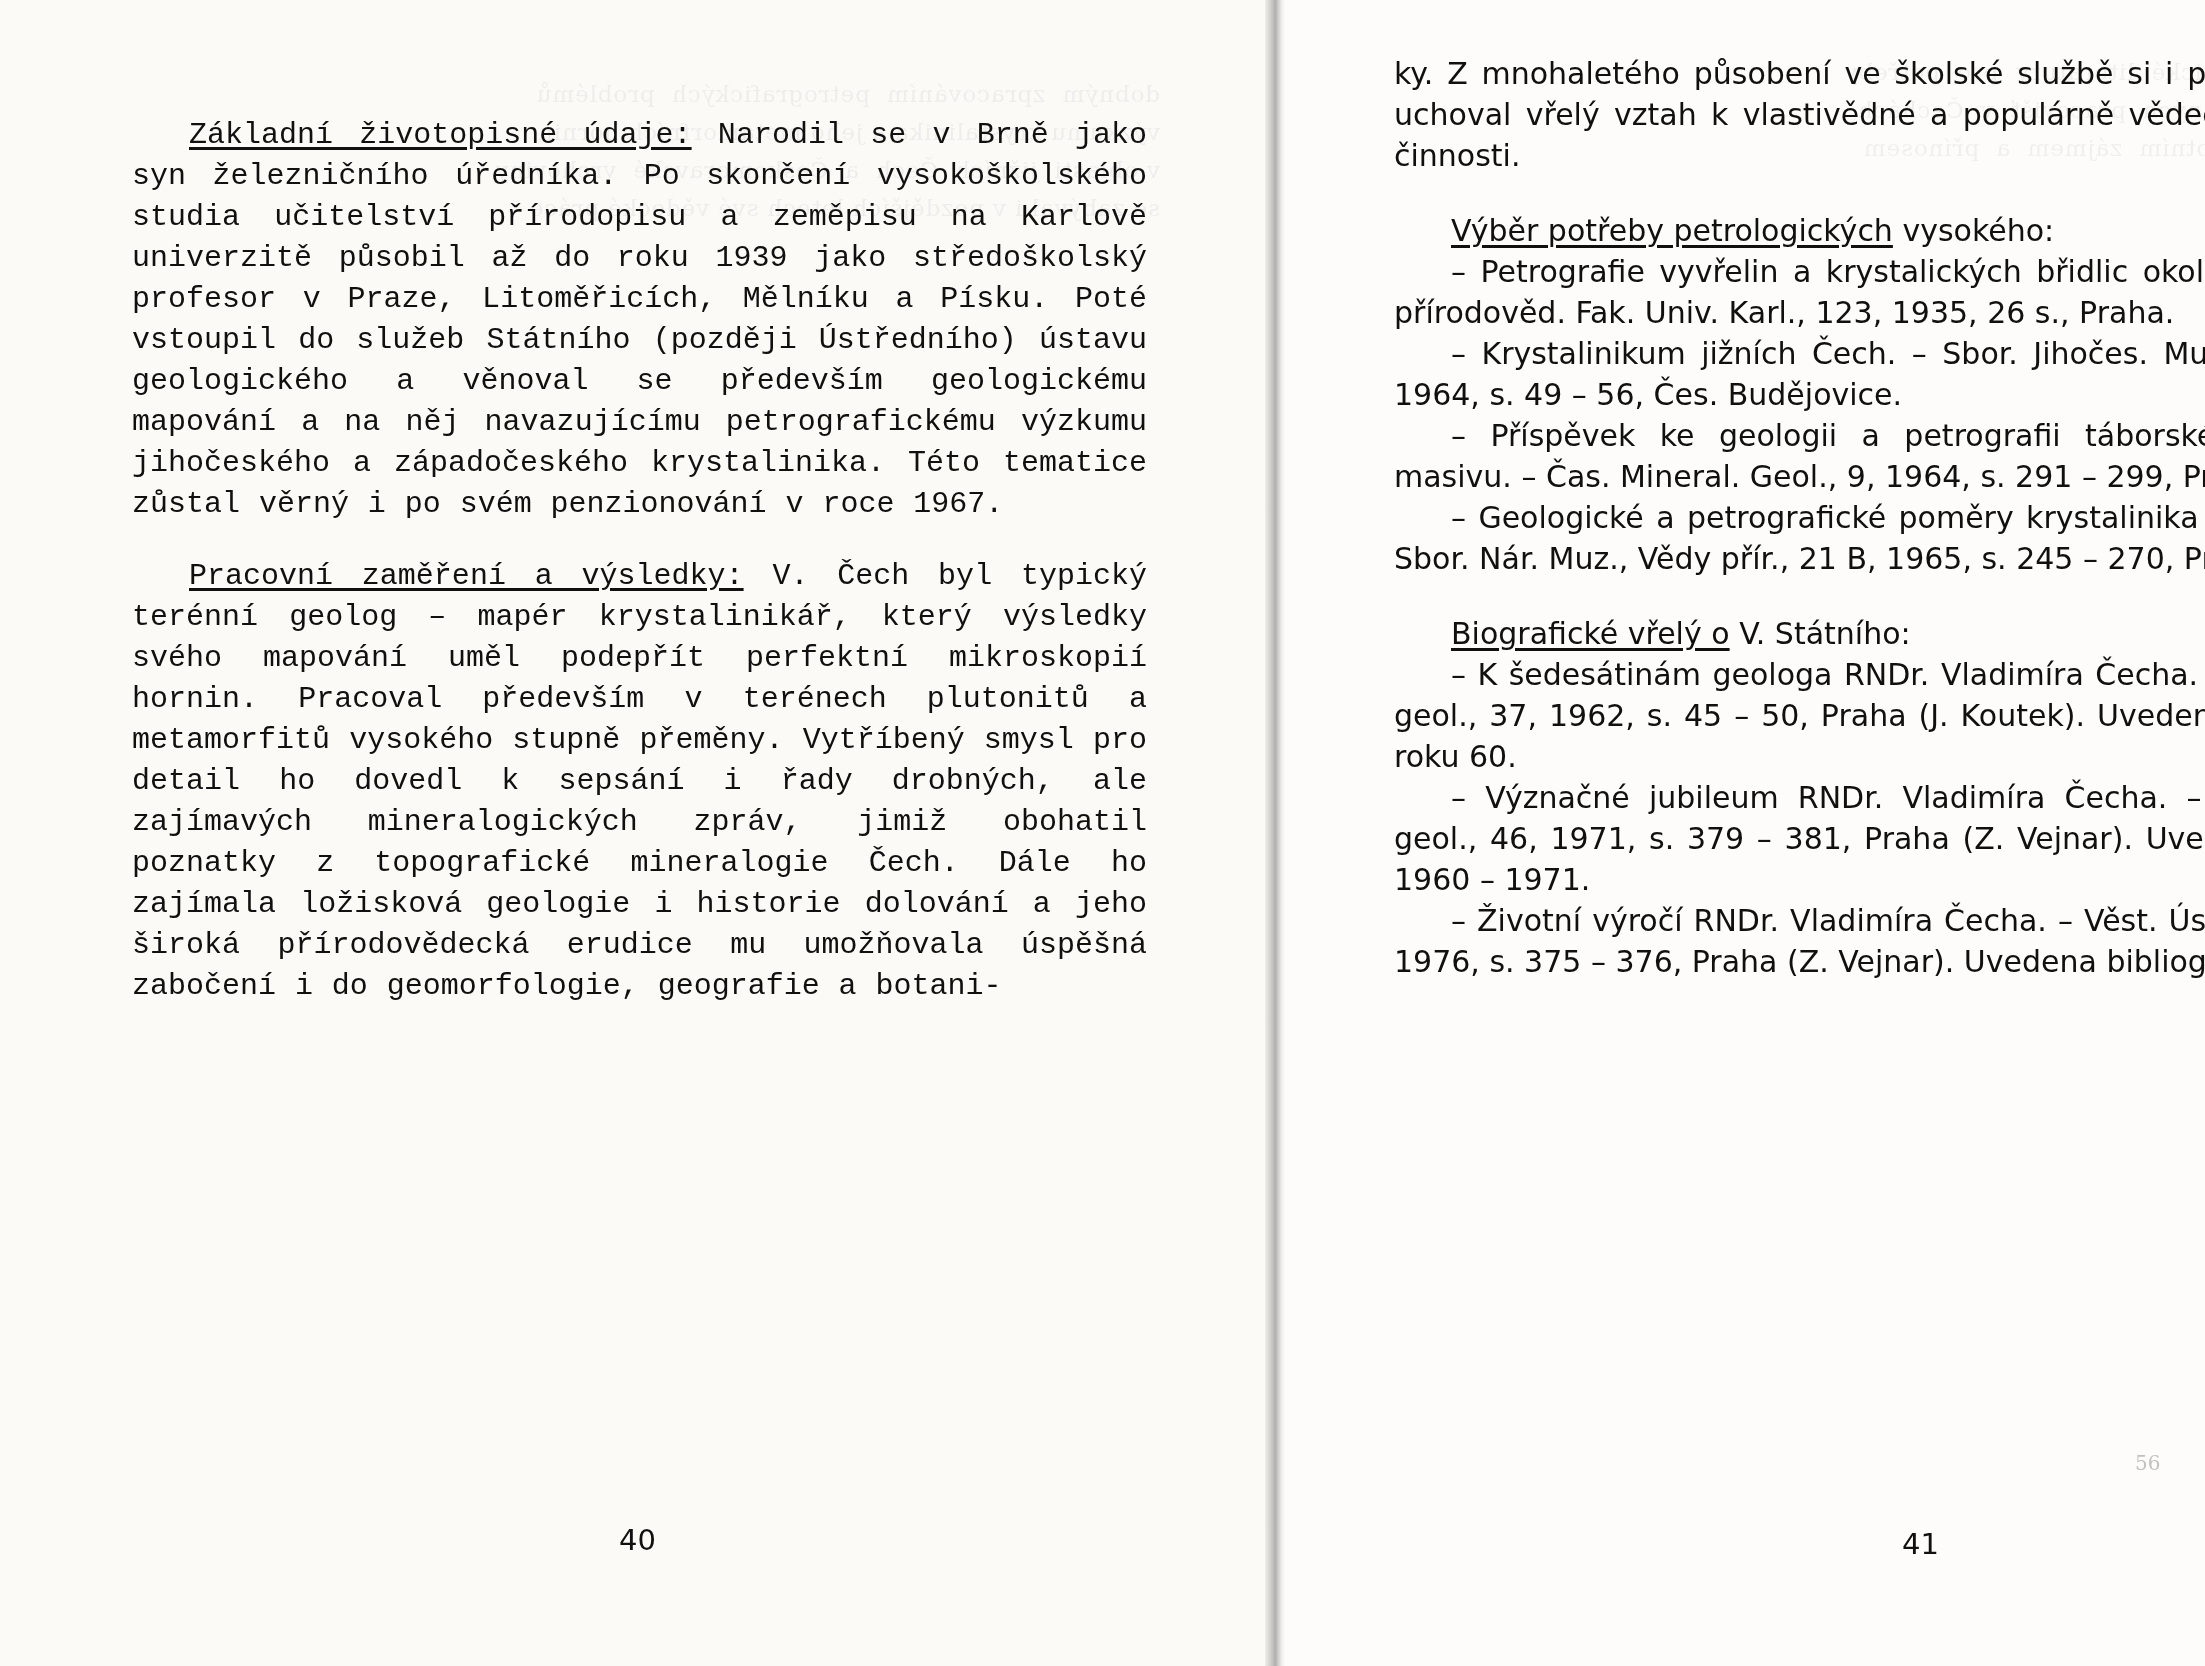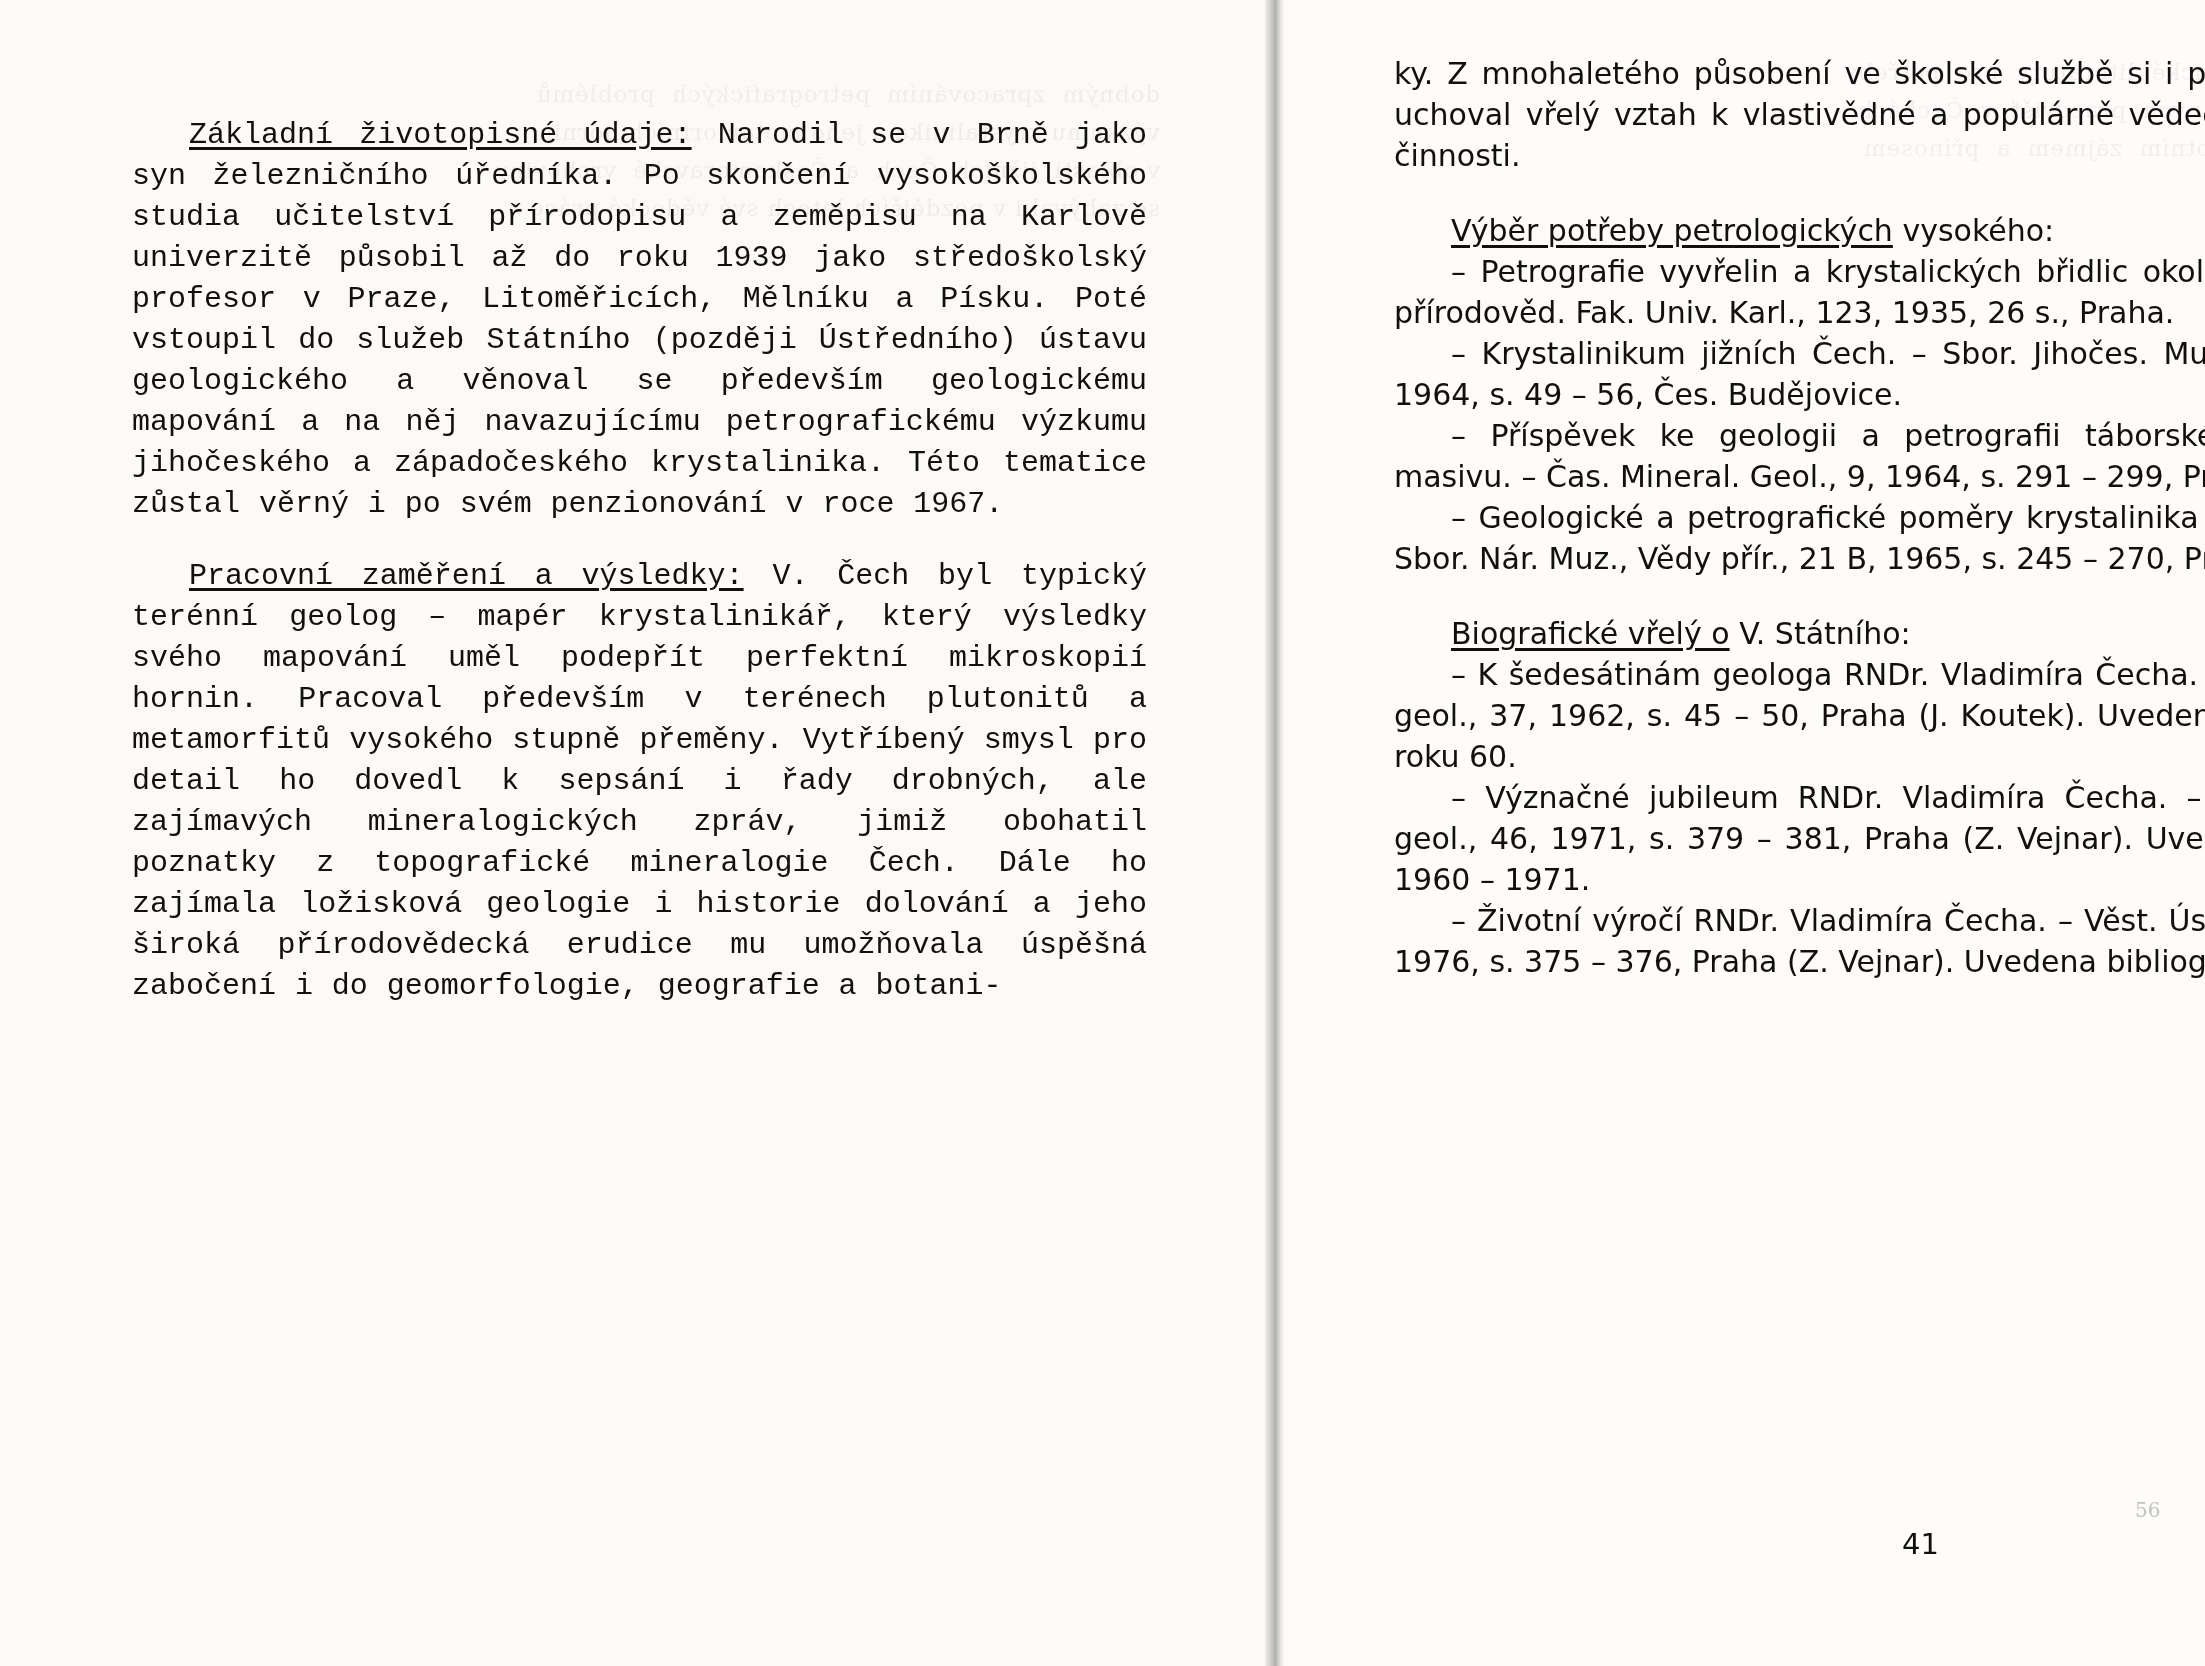--- a/index.html
+++ b/index.html
@@ -151,20 +151,21 @@
 
 
     <div class="para first-indent">
       <span class="u">Základní životopisné údaje:</span><span> Narodil se v Brně jako syn železničního úředníka.  Po skončení vysokoškolského  studia učitelství přírodopisu  a zeměpisu na Karlově univerzitě působil až do roku 1939 jako středoškolský profesor v Praze, Litoměřicích,  Mělníku a Písku. Poté vstoupil do služeb Státního (později Ústředního) ústavu geologického a věnoval se především geologickému mapování a na něj navazujícímu petrografickému výzkumu jihočeského a západočeského krystalinika.  Této tematice zůstal věrný i po svém penzionování v roce 1967.</span>
     </div>
 
     <div class="para first-indent">
       <span class="u">Pracovní zaměření a výsledky:</span><span> V. Čech byl typický terénní geolog – mapér  krystalinikář, který výsledky svého mapování uměl podepřít perfektní mikroskopií hornin.  Pracoval především v terénech plutonitů a metamorfitů vysokého stupně přeměny.  Vytříbený  smysl pro detail ho dovedl k sepsání i řady drobných, ale zajímavých mineralogických zpráv, jimiž obohatil poznatky z topografické mineralogie Čech. Dále ho zajímala ložisková  geologie  i historie dolování a  jeho  široká přírodovědecká  erudice  mu  umožňovala  úspěšná zabočení i do geomorfologie,  geografie a botani-</span>
     </div>
 
+    <div class="folio folio-left">40</div>
   </div>
 
   <div class="page page-right">
 
     <div class="bleed bleed-right">nické a  mineralogické  literatury  pro  potřeby
 muzeí  a  vlastivědných  pracovišť  v  Čechách
 byla  jeho  celoživotním  zájmem  a  přínosem</div>
 
     <div class="para tight">ky. Z mnohaletého působení ve školské službě si i po  jejím ukončení uchoval vřelý vztah k  vlastivědné a populárně vědecké přednáškové činnosti.</div>
 
@@ -176,20 +177,20 @@
     <div class="item">– Příspěvek  ke geologii a petrografii  táborského syenitového masivu.  – Čas. Mineral. Geol., 9, 1964, s. 291 – 299, Praha.</div>
     <div class="item">– Geologické  a petrografické poměry krystalinika v okolí Tábora.  – Sbor. Nár. Muz.,  Vědy přír., 21 B, 1965, s. 245 – 270, Praha.</div>
 
     <div class="section-head">
       <span class="u">Biografické vřelý o</span><span> V. Státního:</span>
     </div>
     <div class="item">– K šedesátinám geologa RNDr. Vladimíra Čecha. – Věst. Ústř.  Úst. geol., 37, 1962, s. 45 – 50, Praha (J.  Koutek).  Uvedena bibliografie do roku 60.</div>
     <div class="item">– Význačné jubileum RNDr.  Vladimíra Čecha. – Věst. Ústř.  Úst. geol., 46, 1971, s. 379 – 381, Praha (Z. Vejnar).  Uvedena bibliografie 1960 – 1971.</div>
     <div class="item">– Životní výročí RNDr. Vladimíra Čecha.  – Věst. Ústř.  Úst. geol., 51, 1976, s. 375 – 376, Praha (Z.  Vejnar).  Uvedena bibliografie po roce</div>
 
-    <div class="smudge" style="left:860px; top:1498px;">56</div>
+    <div class="smudge" style="left:860px; top:1451px;">56</div>
 
     <div class="folio">41</div>
   </div>
 
   <div class="gutter"></div>
 </div>
 
 
 </body></html>

